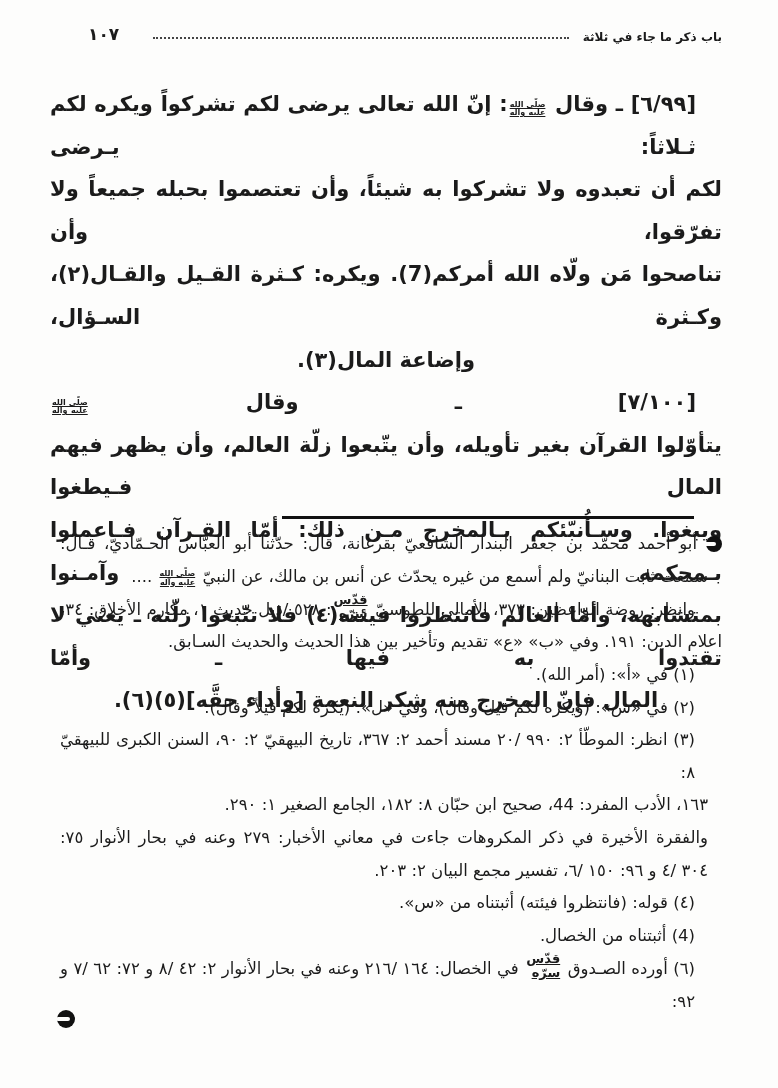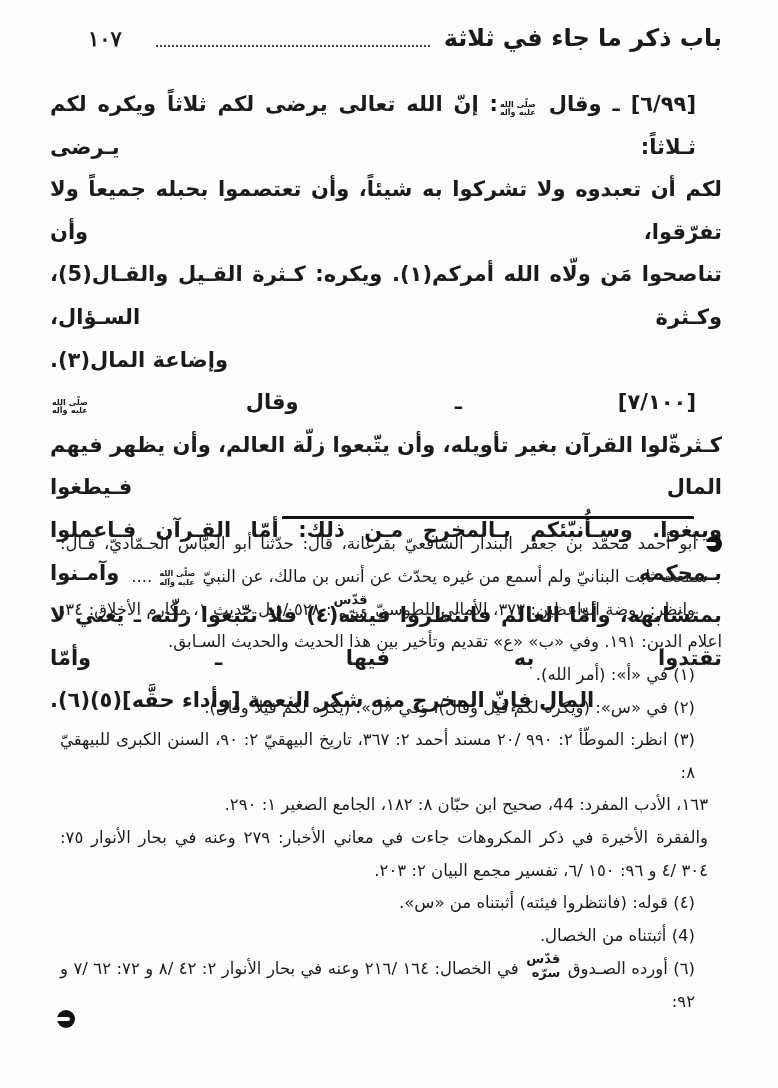--- a/index.html
+++ b/index.html
@@ -11,41 +11,41 @@
     color:#1b1b1b;
     font-family:"DejaVu Sans", sans-serif;
     direction:rtl;
     overflow:hidden;
   }
   
   .header {
     position:absolute; top:24px; right:56px; left:88px;
     display:flex; flex-direction:row; align-items:flex-end;
   }
-  .header-title { font-size:24px; font-weight:bold; white-space:nowrap; }
+  .header-title { font-size:12px; font-weight:bold; white-space:nowrap; }
   .leader {
     flex:1; height:0;
     border-bottom:2px dotted #444;
     margin:0 14px 5px 34px;
   }
-  .page-number { font-size:21px; font-weight:bold; white-space:nowrap;font-family:Liberation Serif, serif; }
+  .page-number { font-size:17px; font-weight:bold; white-space:nowrap; }
 
   
   .matn {
     position:absolute; top:83px; right:56px; left:50px;
     font-size:21px; font-weight:bold; line-height:42.6px;
   }
   .matn .jl { text-align:justify; text-align-last:justify; }
-  .matn .sl { text-align:left; }
+  .matn .sl { text-align:center; }
   .indent1 { padding-right:26px; }
 
   
   .pbuh, .qs {
-    display:inline-block; text-align:left; vertical-align:-4px;
-    font-weight:bold; margin:0 2px; line-height:1.05;
+    display:inline-block; text-align:right; vertical-align:-4px;
+    font-weight:bold; margin:0 2px; line-height:1.05;text-decoration:underline;
   }
   .pbuh { font-size:8px; }
   .qs   { font-size:13px; }
   .footnotes .pbuh, .footnotes .qs { vertical-align:-3px; }
 
   
   .fn-separator {
     position:absolute; top:516px; right:84px;
     width:412px; height:3px; background:#111;
   }
@@ -85,30 +85,30 @@
 <div class="page">
 
   <div class="header">
     <span class="header-title">باب ذكر ما جاء في ثلاثة</span>
     <span class="leader"></span>
     <span class="page-number">١٠٧</span>
   </div>
 
   <div class="matn">
     <div class="jl indent1">
-      <span>[٦/٩٩] ـ وقال </span><span class="pbuh"><div>صلّى الله</div><div>عليه وآله</div></span><span>: إنّ الله تعالى يرضى لكم ثلاثاً ويكره لكم ثـلاثاً: يـرضى</span>
+      <span>[٦/٩٩] ـ وقال </span><span class="pbuh"><div>صلّى الله</div><div>عليه وآله</div></span><span>: إنّ الله تعالى يرضى لكم تشركواً ويكره لكم ثـلاثاً: يـرضى</span>
     </div>
     <div class="jl">لكم أن تعبدوه ولا تشركوا به شيئاً، وأن تعتصموا بحبله جميعاً ولا تفرّقوا، وأن</div>
-    <div class="jl">تناصحوا مَن ولّاه الله أمركم(١). ويكره: كـثرة القـيل والقـال(5)، وكـثرة السـؤال،</div>
+    <div class="jl">تناصحوا مَن ولّاه الله أمركم(7). ويكره: كـثرة القـيل والقـال(٢)، وكـثرة السـؤال،</div>
     <div class="sl">وإضاعة المال(٣).</div>
 
     <div class="jl indent1">
       <span>[٧/١٠٠] ـ وقال </span><span class="pbuh"><div>صلّى الله</div><div>عليه وآله</div></span>
     </div>
-    <div class="jl">كـثرةّلوا القرآن بغير تأويله، وأن يتّبعوا زلّة العالم، وأن يظهر فيهم المال فـيطغوا</div>
+    <div class="jl">يتأوّلوا القرآن بغير تأويله، وأن يتّبعوا زلّة العالم، وأن يظهر فيهم المال فـيطغوا</div>
     <div class="jl">ويبغوا. وسـأُنبّئكم بـالمخرج مـن ذلك: أمّا القـرآن فـاعملوا بـمحكمه وآمـنوا</div>
     <div class="jl">بمتشابهه، وأمّا العالم فانتظروا فيئته(٤) فلا تتّبعوا زلّته ـ يعني لا تقتدوا به فيها ـ وأمّا</div>
     <div class="sl">المال فإنّ المخرج منه شكر النعمة [وأداء حقَّه](٥)(٦).</div>
   </div>
 
   <div class="fn-separator"></div>
 
   <div class="footnotes">
     <div class="jl">
       <span class="cont-marker"></span><span>أبو أحمد محمّد بن جعفر البندار الشافعيّ بقرغانة، قال: حدّثنا أبو العبّاس الحـمّاديّ، قـال:</span>

